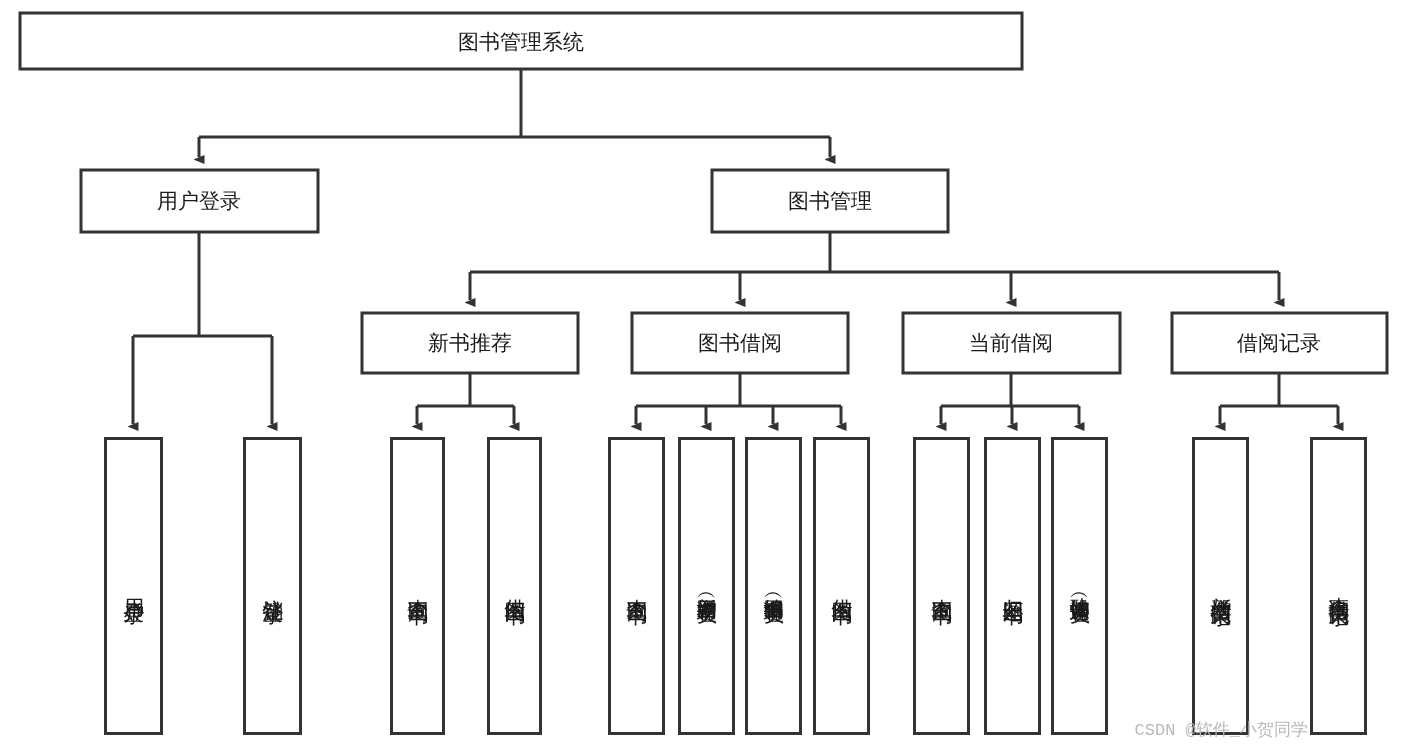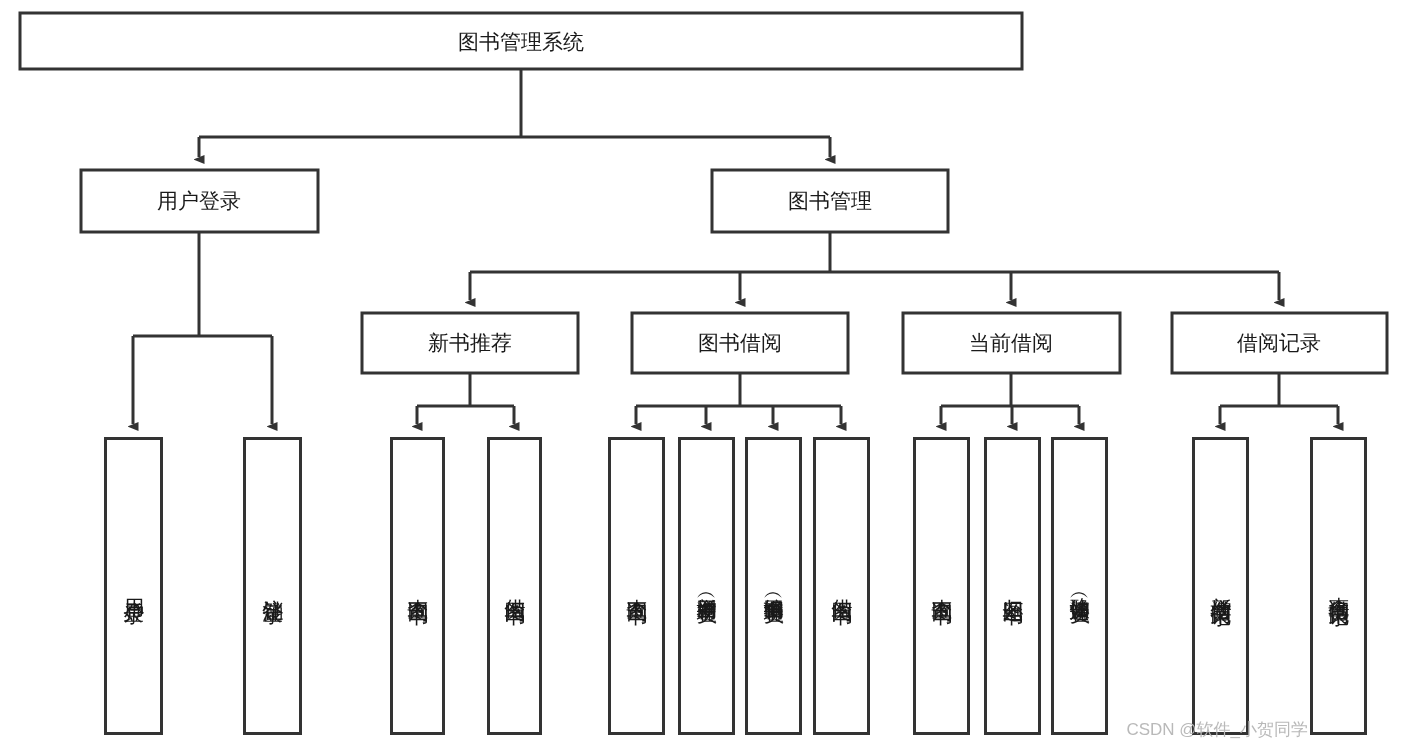--- a/index.html
+++ b/index.html
@@ -56,21 +56,21 @@
     letter-spacing: 2px;
     color: #1a1a1a;
     white-space: nowrap;
     text-align: center;
   }
   .leaf-text.tall { font-size: 20px; letter-spacing: 1px; }
   .watermark {
     position: absolute;
     right: 12px;
     bottom: 6px;
-    font-family: Liberation Sans, sans-serif;
+    font-family: Liberation Mono, monospace;
     font-size: 17px;
     color: #b9b9b9;
     white-space: nowrap;
     pointer-events: none;
   }
 </style>
 </head>
 <body>
 
 <div id="diagram-root">

